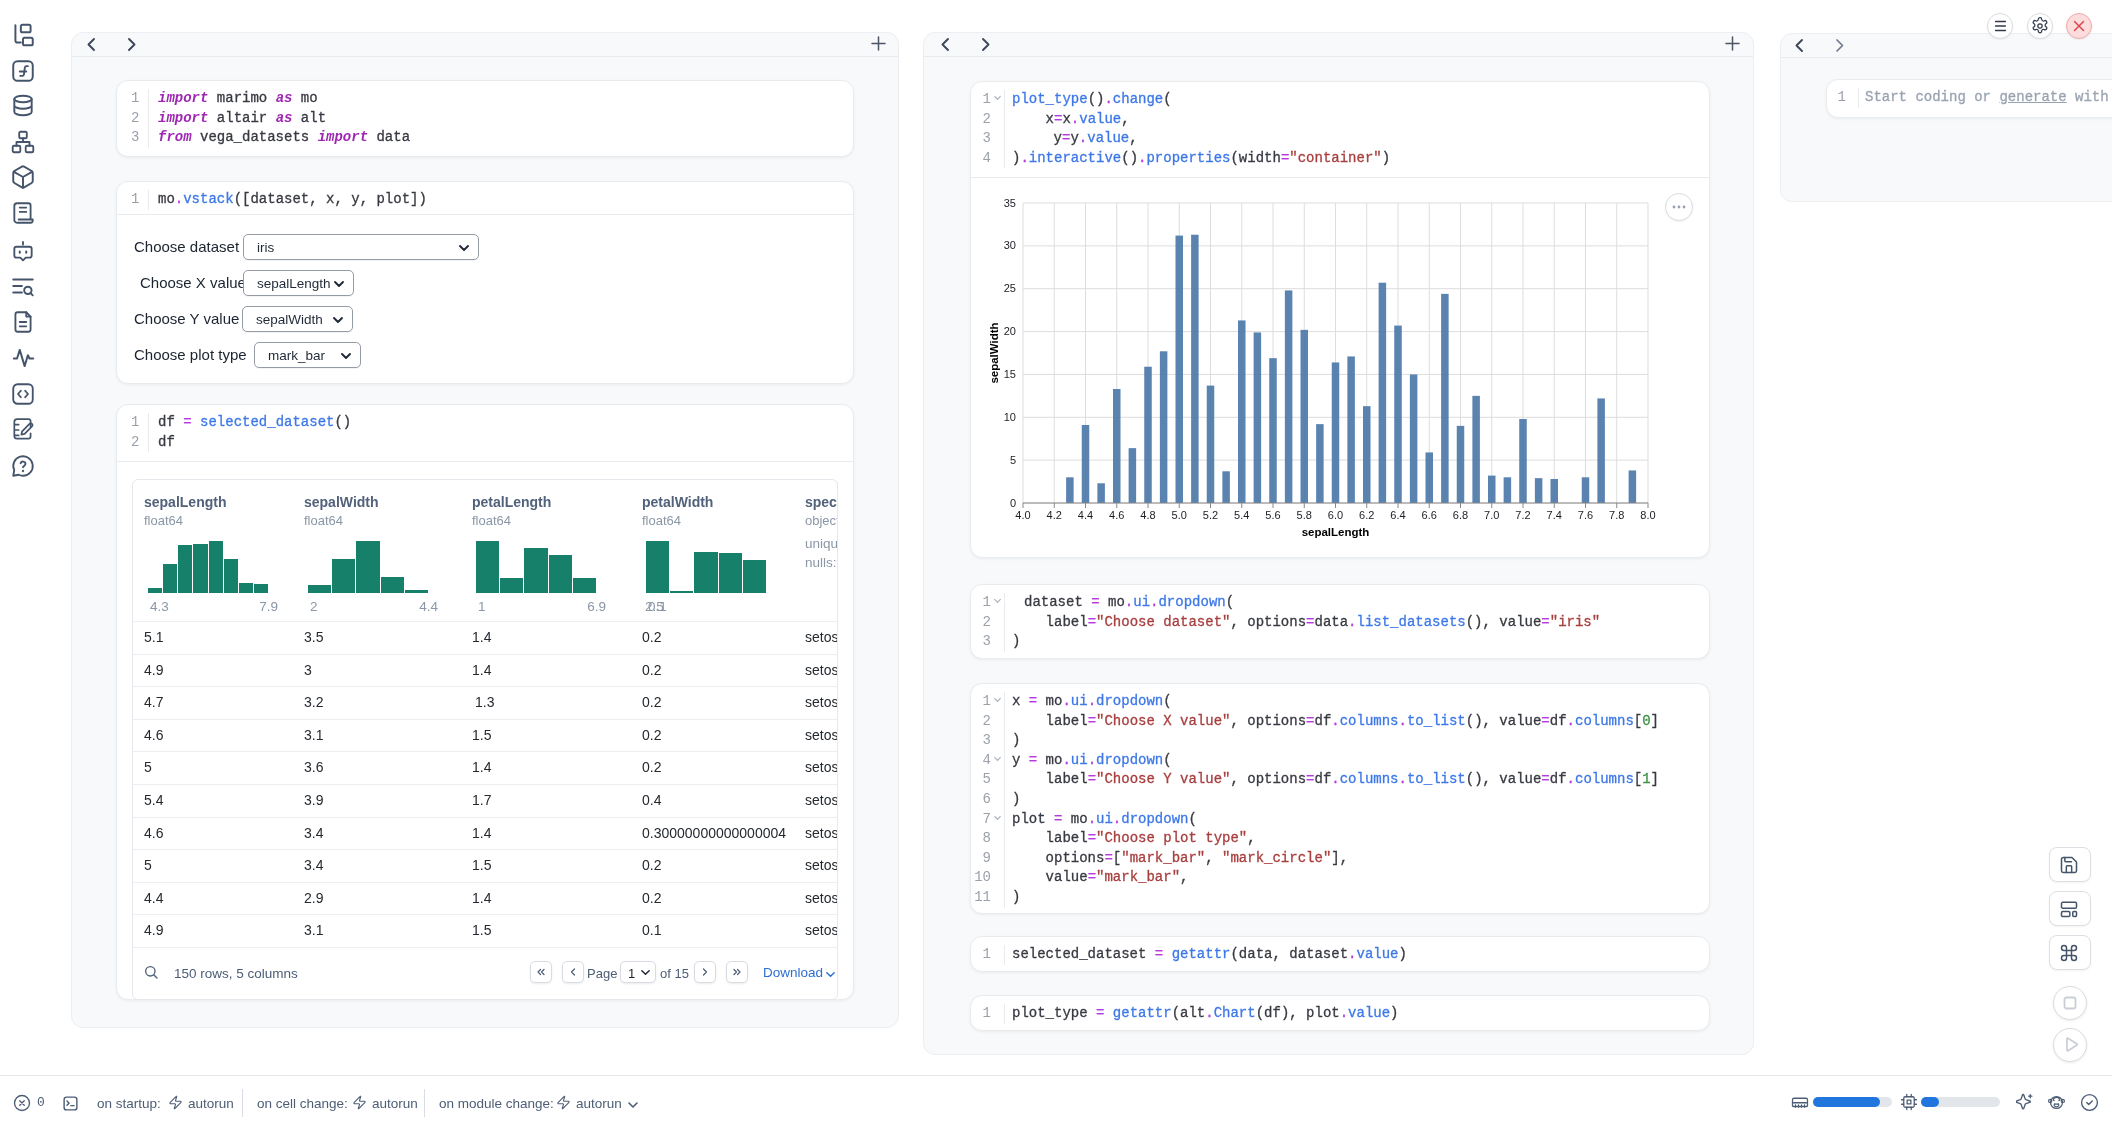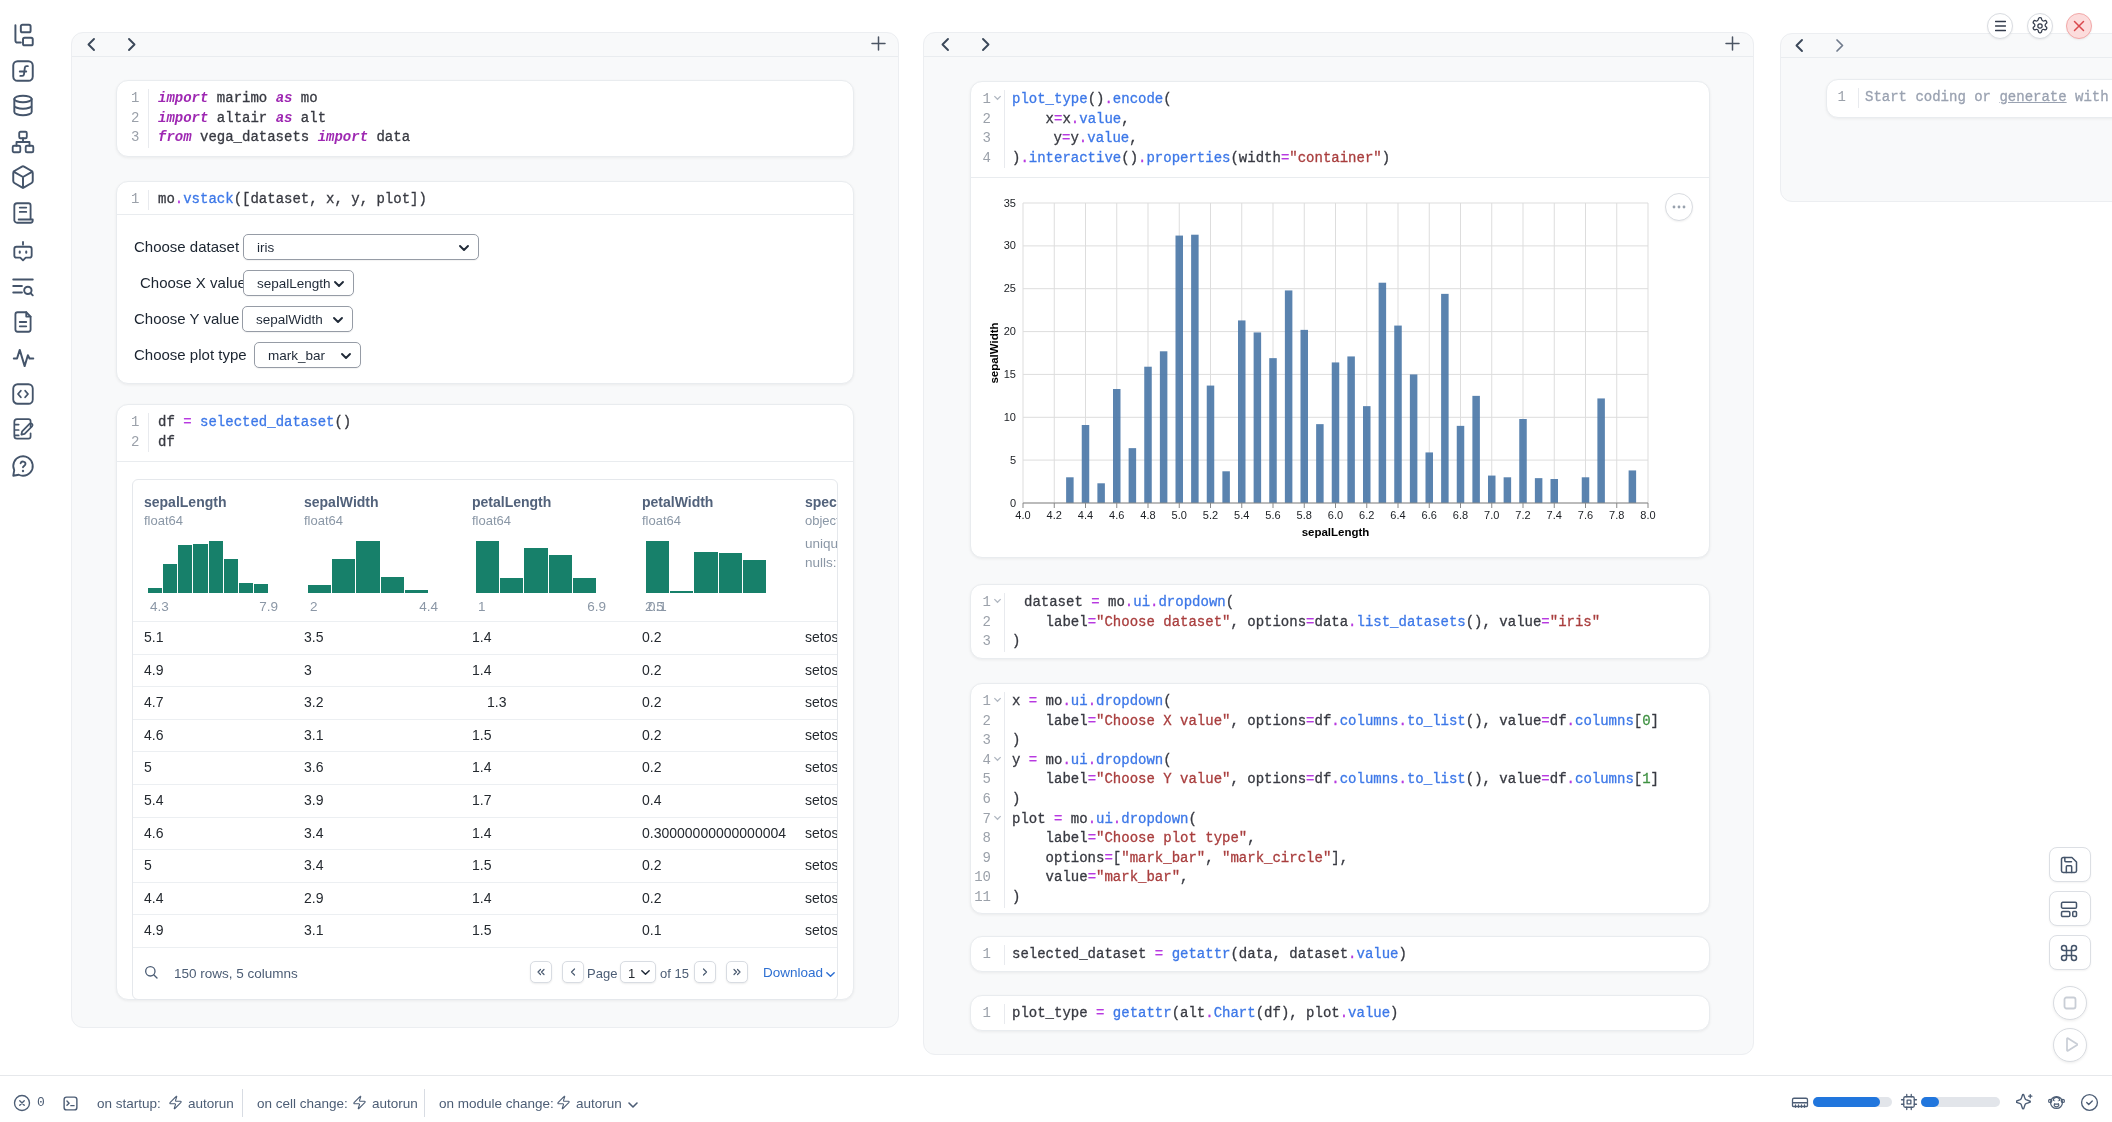--- a/index.html
+++ b/index.html
@@ -236,21 +236,21 @@
       <div class="td" style="left:672px;top:149.0px">setos</div>
       <div class="rowline" style="left:0;right:0;top:173.6px"></div>
       <div class="td" style="left:11px;top:181.6px">4.9</div>
       <div class="td" style="left:171px;top:181.6px">3</div>
       <div class="td" style="left:339px;top:181.6px">1.4</div>
       <div class="td" style="left:509px;top:181.6px">0.2</div>
       <div class="td" style="left:672px;top:181.6px">setos</div>
       <div class="rowline" style="left:0;right:0;top:206.2px"></div>
       <div class="td" style="left:11px;top:214.2px">4.7</div>
       <div class="td" style="left:171px;top:214.2px">3.2</div>
-      <div class="td" style="left:354px;top:214.2px">1.3</div>
+      <div class="td" style="left:342px;top:214.2px">1.3</div>
       <div class="td" style="left:509px;top:214.2px">0.2</div>
       <div class="td" style="left:672px;top:214.2px">setos</div>
       <div class="rowline" style="left:0;right:0;top:238.8px"></div>
       <div class="td" style="left:11px;top:246.8px">4.6</div>
       <div class="td" style="left:171px;top:246.8px">3.1</div>
       <div class="td" style="left:339px;top:246.8px">1.5</div>
       <div class="td" style="left:509px;top:246.8px">0.2</div>
       <div class="td" style="left:672px;top:246.8px">setos</div>
       <div class="rowline" style="left:0;right:0;top:271.4px"></div>
       <div class="td" style="left:11px;top:279.4px">5</div>
@@ -321,21 +321,21 @@
       <svg style="position:absolute;left:692px;top:489px" width="11" height="11" viewBox="0 0 12 12" fill="none">
         <path d="M2 4l4 4 4-4" stroke="#2d6fd2" stroke-width="1.6" fill="none" stroke-linecap="round" stroke-linejoin="round"></path>
       </svg>
     </div>
   </div>
 <div class="cell" style="left:970px;top:81px;width:740px;height:477px">
     <div class="vline" style="left:33px;top:8px;height:78px"></div>
     <div style="padding-top:8px">
       <div class="cl"><span class="ln" style="width:20px">1</span><span class="fold"><svg width="9" height="9" viewBox="0 0 10 10" fill="none" style="vertical-align:1px">
             <path d="M1.5 3.5L5 7l3.5-3.5" stroke="#b0b7c1" stroke-width="1.4" fill="none"></path>
-          </svg></span><span style="padding-left:8px"><span class="f">plot_type</span>()<span class="o">.</span><span class="f">encode</span>(</span></div>
+          </svg></span><span style="padding-left:8px"><span class="f">plot_type</span>()<span class="o">.</span><span class="f">change</span>(</span></div>
       <div class="cl"><span class="ln" style="width:20px">2</span><span class="fold"></span><span style="padding-left:8px">    x<span class="o">=</span>x<span class="o">.</span><span class="f">value</span>,</span></div>
       <div class="cl"><span class="ln" style="width:20px">3</span><span class="fold"></span><span style="padding-left:16px">    y<span class="o">=</span>y<span class="o">.</span><span class="f">value</span>,</span></div>
       <div class="cl"><span class="ln" style="width:20px">4</span><span class="fold"></span><span style="padding-left:8px">)<span class="o">.</span><span class="f">interactive</span>()<span class="o">.</span><span class="f">properties</span>(width<span class="o">=</span><span class="s">"container"</span>)</span></div>
     </div>
     <div class="divider" style="top:95px"></div>
     <svg style="position:absolute;left:15px;top:111px" width="700" height="355" viewBox="0 0 700 355" xmlns="http://www.w3.org/2000/svg">
       <rect x="37" y="10" width="625" height="300" fill="#fff"></rect>
       <line x1="37" y1="310.0" x2="662" y2="310.0" stroke="#ddd" stroke-width="1"></line>
       <line x1="37" y1="267.1" x2="662" y2="267.1" stroke="#ddd" stroke-width="1"></line>
       <line x1="37" y1="224.3" x2="662" y2="224.3" stroke="#ddd" stroke-width="1"></line>

